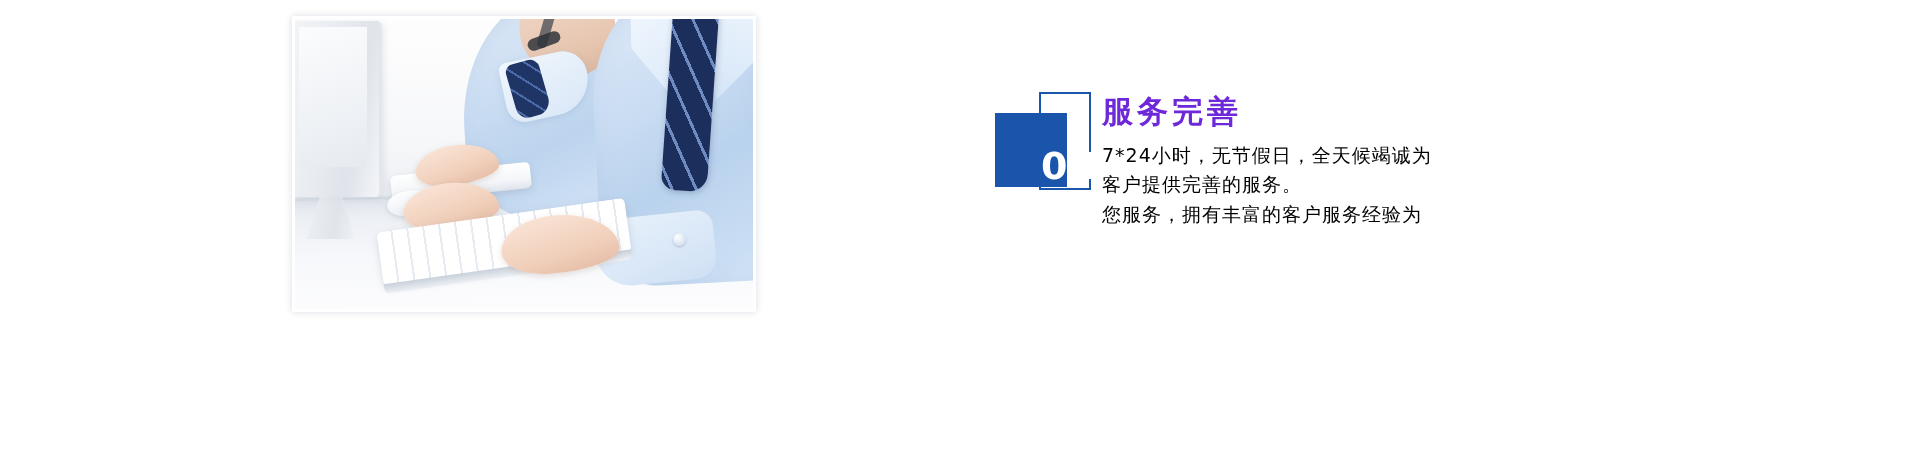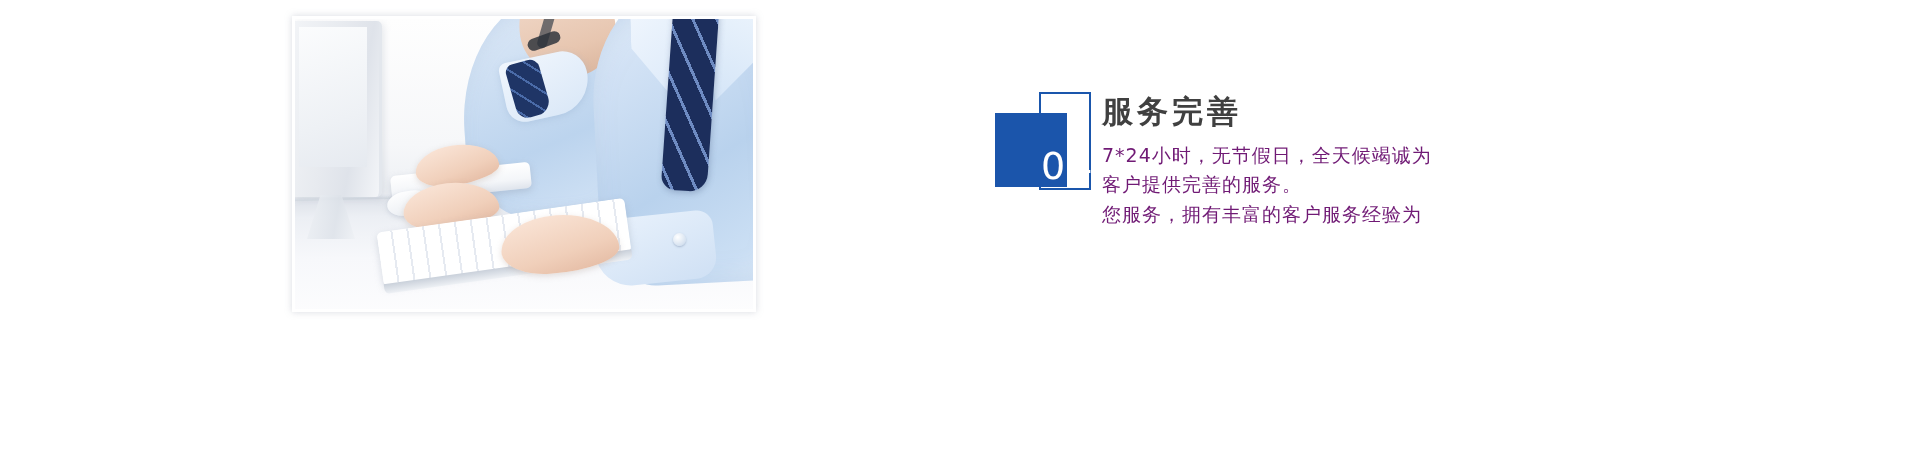--- a/index.html
+++ b/index.html
@@ -254,44 +254,44 @@
     background: #1b55ab;
   }
   .badge-num {
     position: absolute;
     left: 0;
     right: 0;
     bottom: 2px;
     text-align: center;
     color: #ffffff;
     font-size: 38px;
-    font-weight: 400;
+    font-weight: 700;
     letter-spacing: 3px;
     line-height: 1;
     font-family: "DejaVu Sans", "Liberation Sans", sans-serif;
     padding-left: 46px;
   }
   .text-col {
     position: absolute;
     left: 107px;
     top: 0;
     width: 420px;
   }
   .title {
     margin: 0;
-    color: #404040;
+    color: #6d28d9;
     font-size: 31px;
     font-weight: 700;
     letter-spacing: 4px;
     line-height: 1.25;
     white-space: nowrap;
   }
   .desc {
     margin: 10px 0 0 0;
-    color: #701a75;
+    color: #000000;
     font-size: 19px;
     line-height: 1.55;
     letter-spacing: 1px;
   }
   .desc-line { display: block; white-space: nowrap; }
 </style>
 </head>
 <body>
 
 <div class="page">

